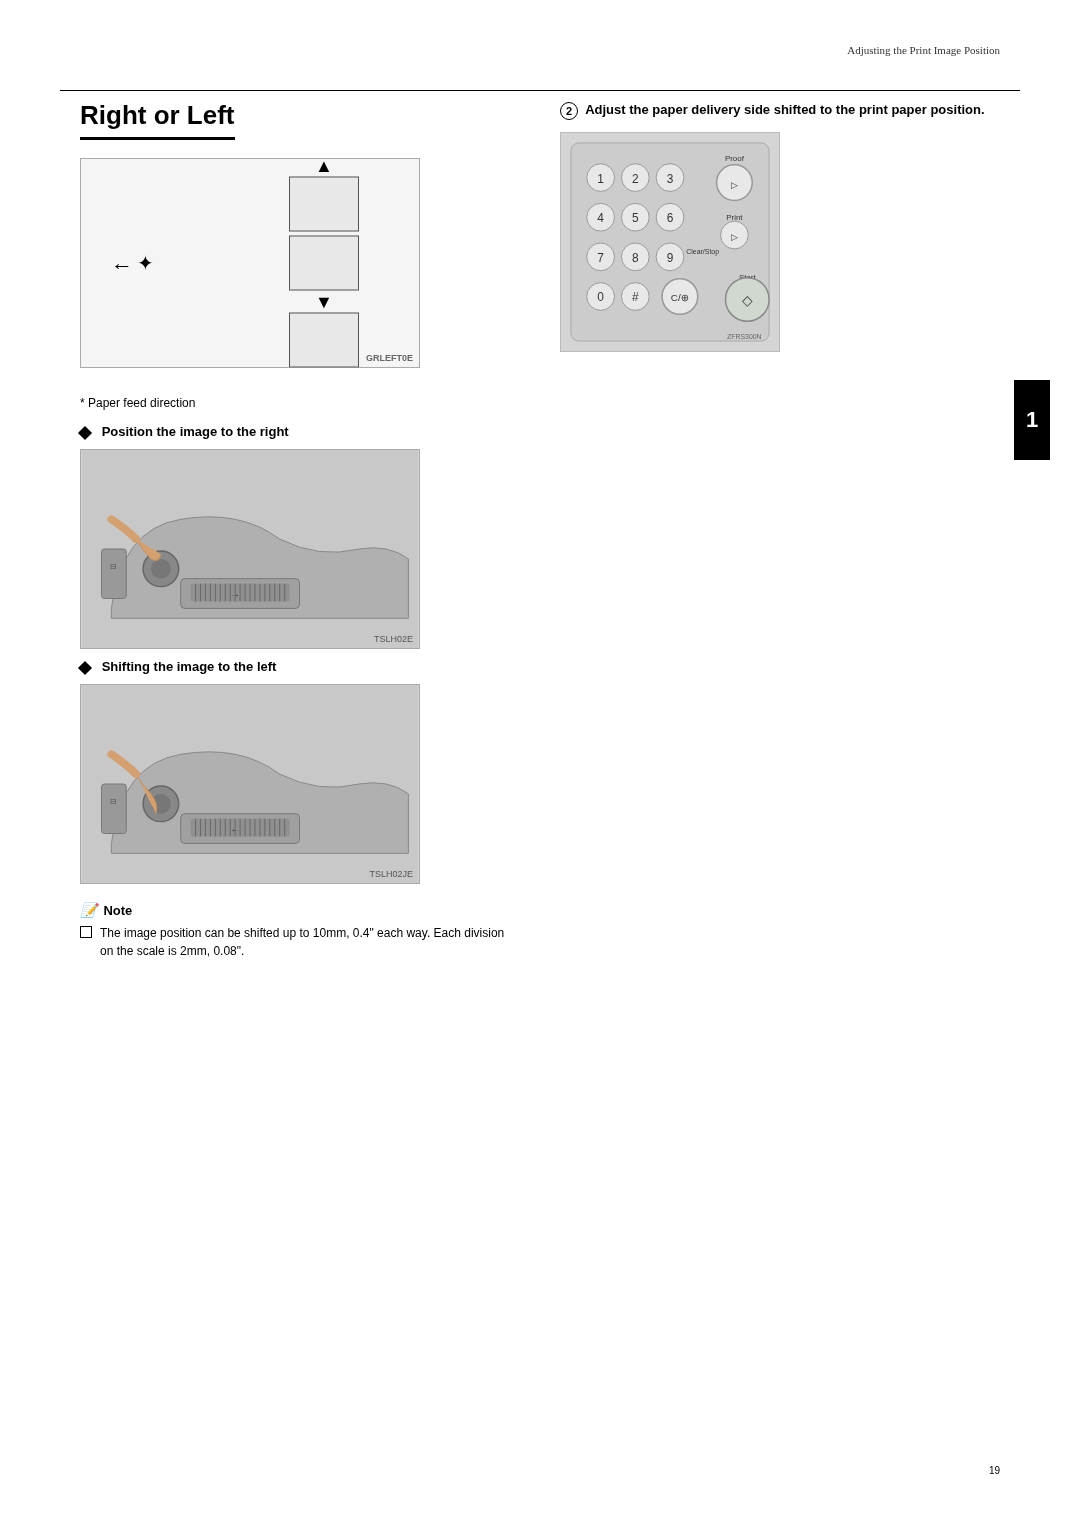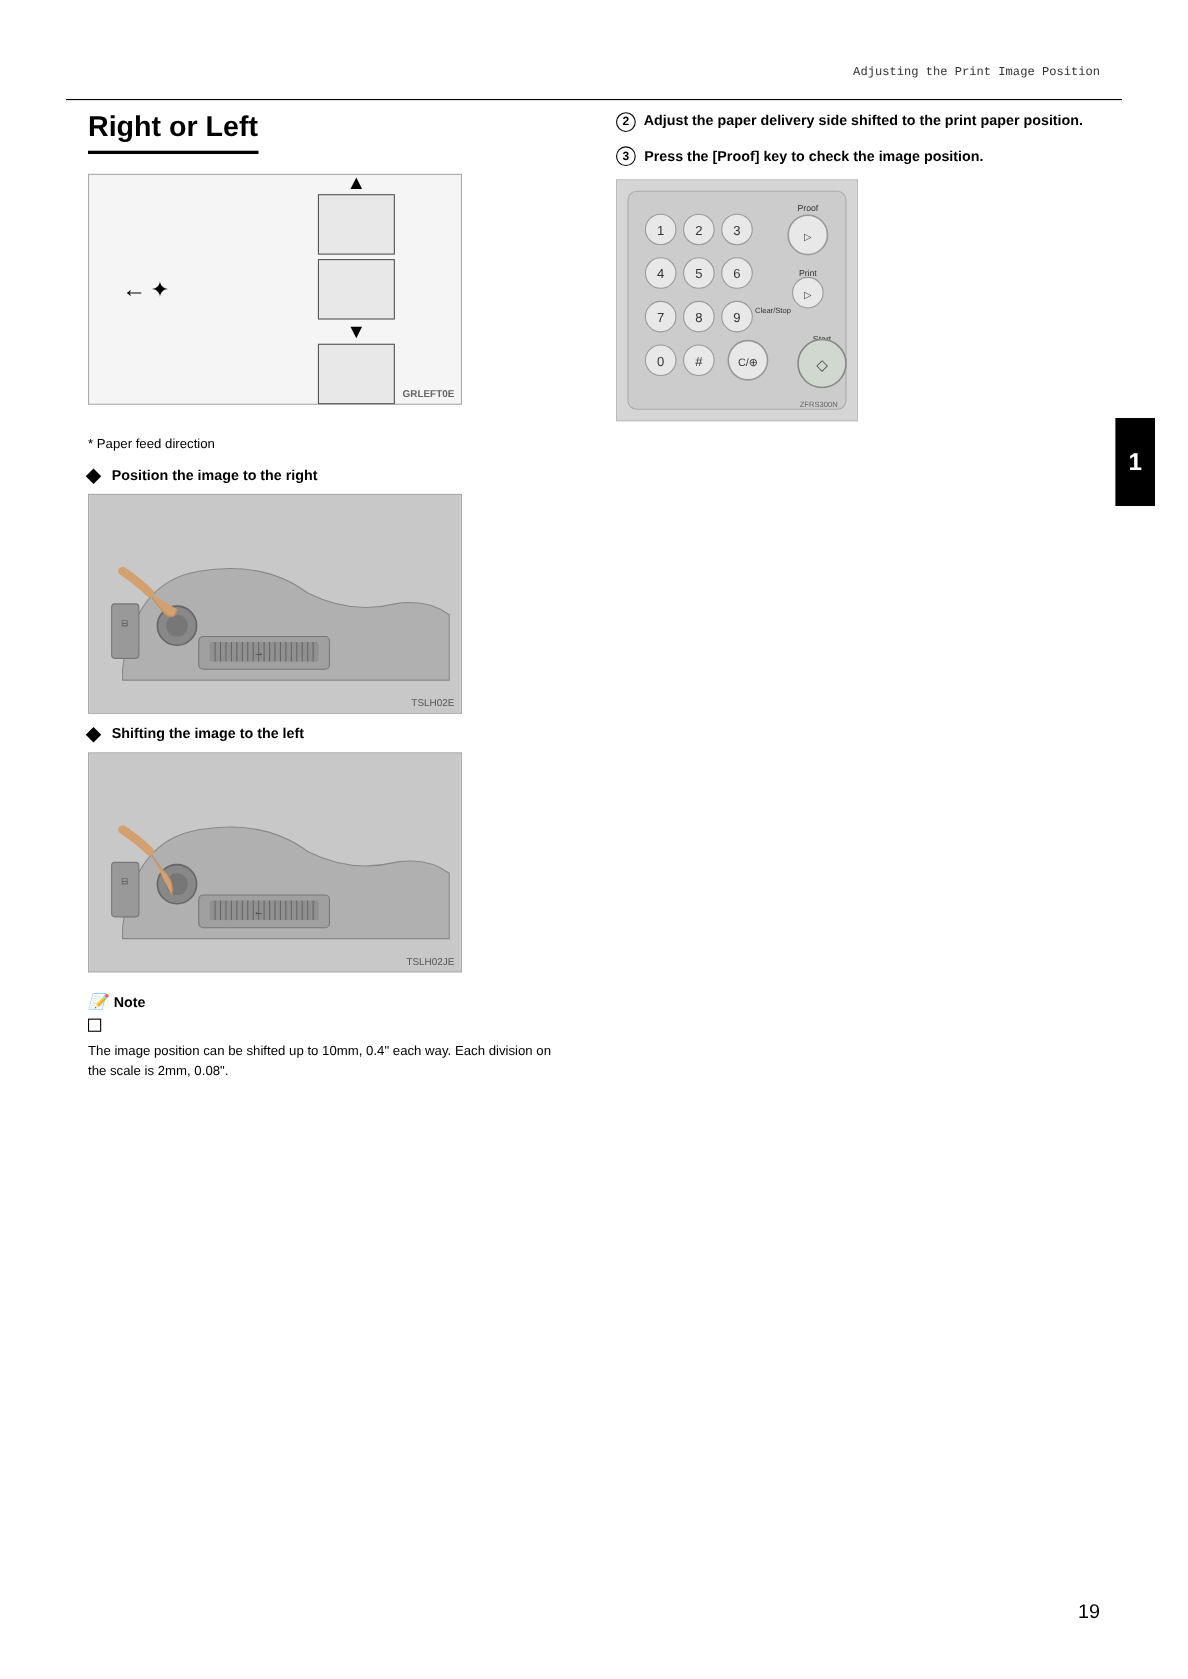--- a/index.html
+++ b/index.html
@@ -26,25 +26,25 @@
       top: 90px;
       left: 60px;
       right: 60px;
       height: 1px;
       background: #000;
     }
 
     
     .header-area {
       position: absolute;
-      top: 60px;
+      top: 44px;
       right: 80px;
       font-size: 11px;
       color: #333;
-      font-family: Liberation Mono, monospace;
+      font-family: Liberation Serif, serif;
     }
 
     
     .chapter-tab {
       position: absolute;
       top: 380px;
       right: 30px;
       width: 36px;
       height: 80px;
       background: #000;
@@ -265,38 +265,37 @@
       font-style: italic;
       font-size: 14px;
     }
 
     .note-item {
       display: flex;
       gap: 8px;
       font-size: 12px;
       line-height: 1.5;
       font-family: Arial, sans-serif;
-      flex-direction: column;
     }
 
     .note-checkbox {
       width: 12px;
       height: 12px;
       border: 1px solid #000;
       display: inline-block;
       margin-top: 2px;
       flex-shrink: 0;
     }
 
     
     .page-number {
       position: absolute;
       bottom: 50px;
       right: 80px;
-      font-size: 18px;
+      font-size: 10px;
       font-family: Arial, sans-serif;
     }
 
     
     .keypad-box {
       width: 220px;
       height: 220px;
       border: 1px solid #bbb;
       background: #e0e0e0;
       position: relative;
@@ -484,24 +483,20 @@
 
       </div>
 
       <div class="right-col">
 
         <div class="step-right">
           <span class="step-circle">2</span>
           <span>Adjust the paper delivery side shifted to the print paper position.</span>
         </div>
 
-        <div class="step-right">
-          <span class="step-circle">3</span>
-          <span>Press the [<strong>Proof</strong>] key to check the image position.</span>
-        </div>
 
         <div class="keypad-box">
           <svg class="keypad-svg" viewBox="0 0 220 220" xmlns="http://www.w3.org/2000/svg">
             <rect width="220" height="220" fill="#d5d5d5"></rect>
 
             <rect x="10" y="10" width="200" height="200" rx="8" fill="#cccccc" stroke="#aaa" stroke-width="1"></rect>
 
             <circle cx="40" cy="45" r="14" fill="#e8e8e8" stroke="#999" stroke-width="1"></circle>
             <text x="40" y="50" font-size="12" fill="#333" text-anchor="middle" font-family="Arial">1</text>
             <circle cx="75" cy="45" r="14" fill="#e8e8e8" stroke="#999" stroke-width="1"></circle>

